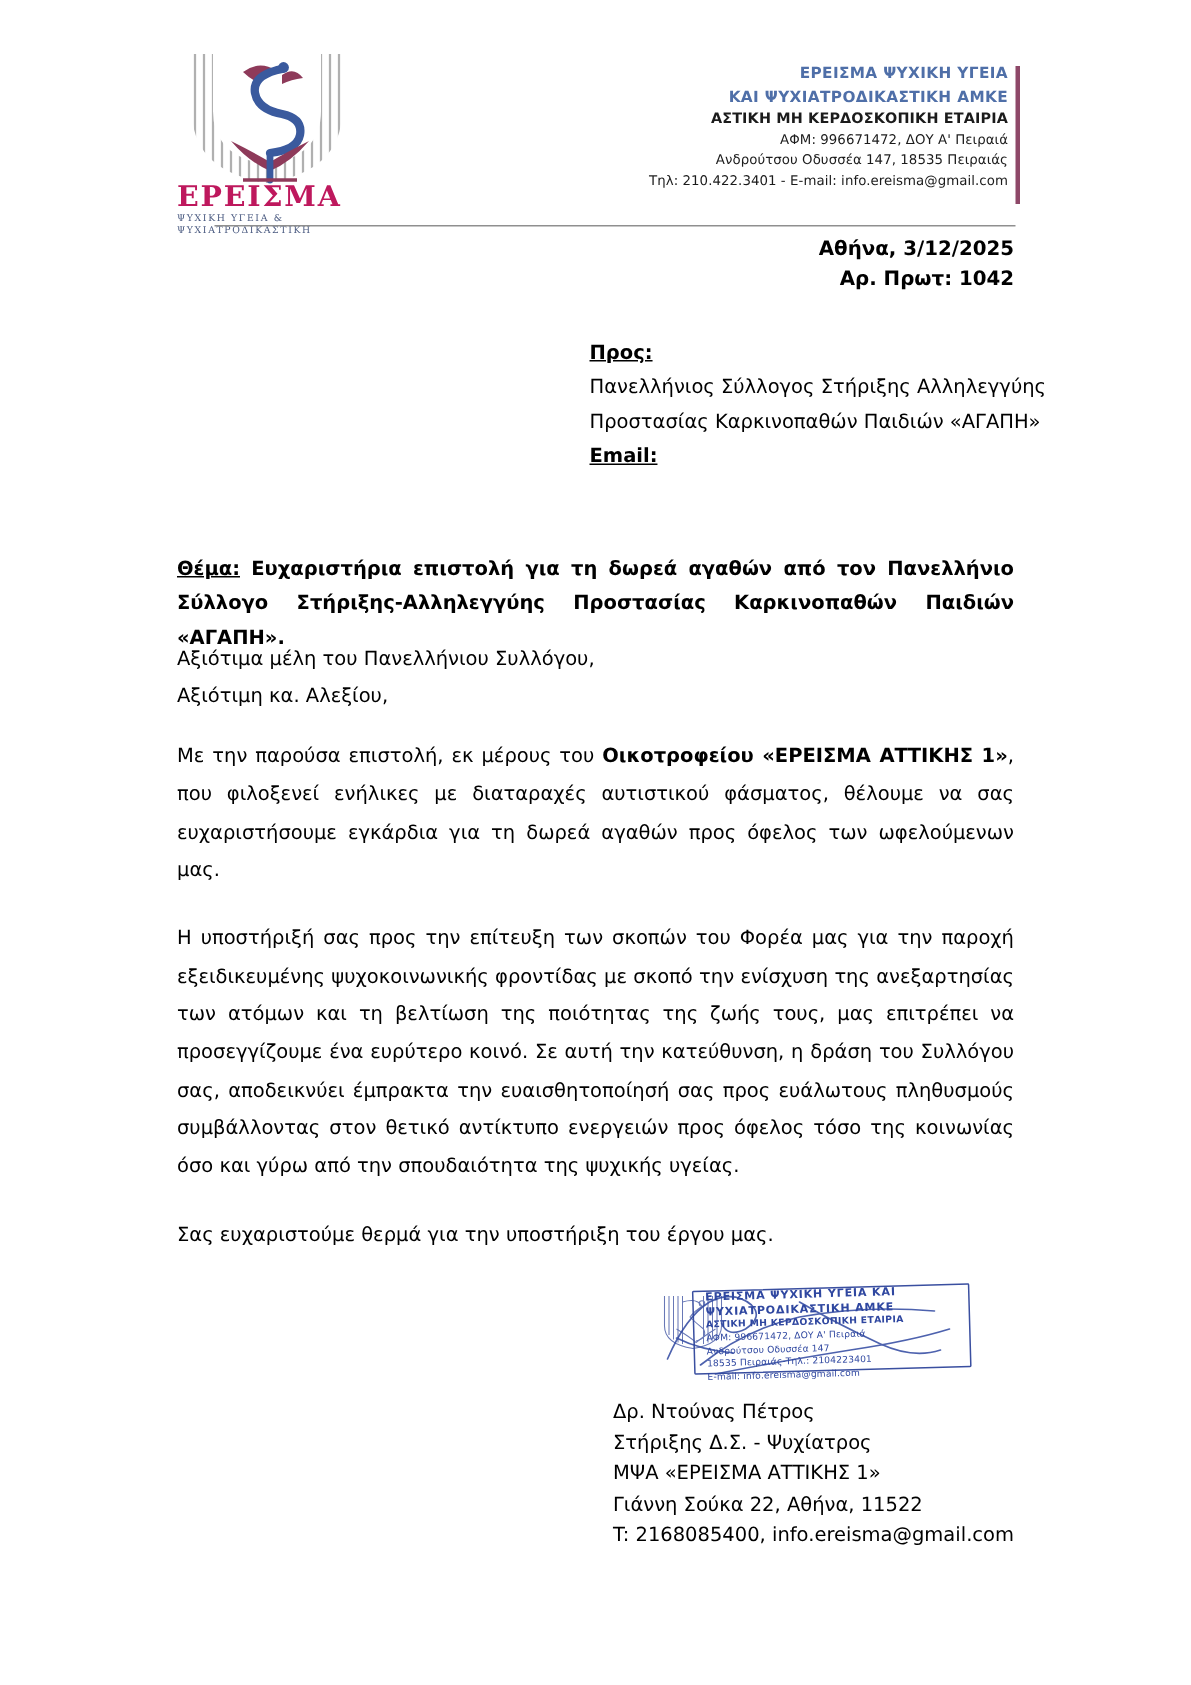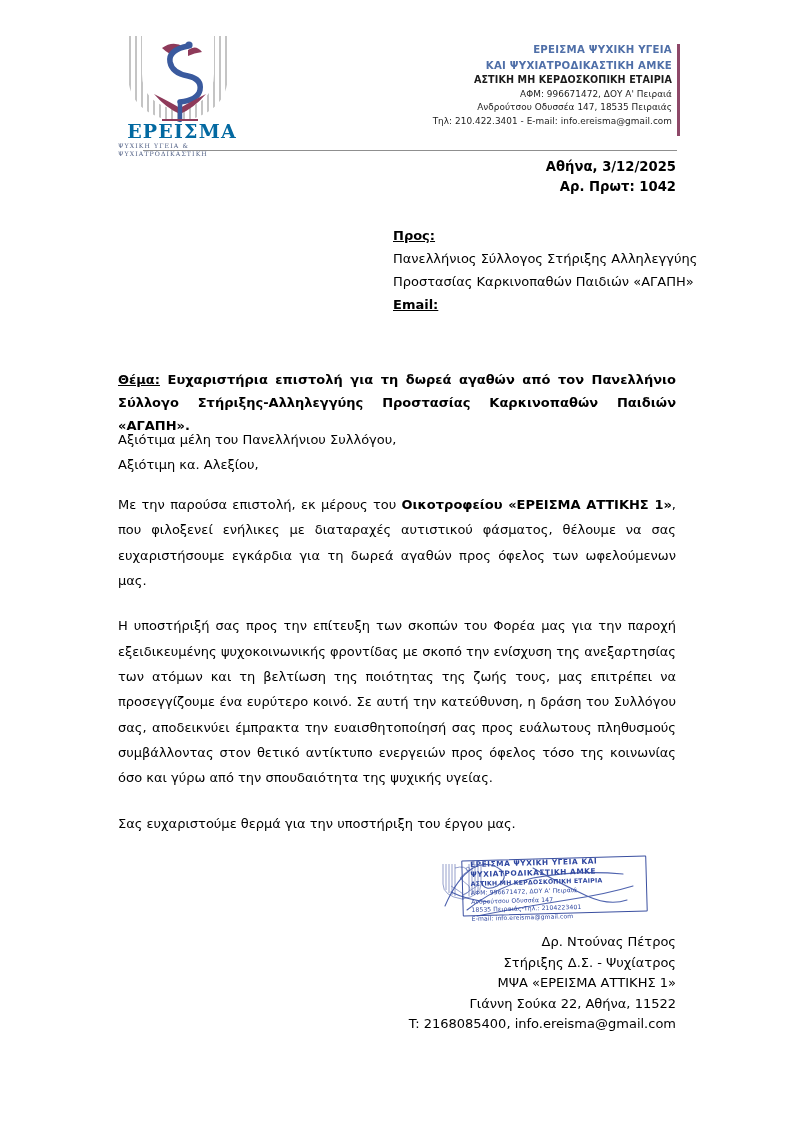--- a/index.html
+++ b/index.html
@@ -47,26 +47,25 @@
     top: 0;
     width: 120px;
     height: 92px;
   }
 
   .logo-word {
     position: absolute;
     left: 0px;
     top: 88px;
     width: 128px;
-    text-align: center;
     font-family: "DejaVu Serif", "Liberation Serif", serif;
     font-weight: 700;
     font-size: 19px;
     letter-spacing: 1.2px;
-    color: #0369a1;
+    color: #be185d;
     line-height: 1;
   }
   .logo-sub {
     position: absolute;
     left: 0px;
     top: 108px;
     width: 130px;
     text-align: left;
     font-family: "DejaVu Serif", "Liberation Serif", serif;
     font-size: 6.2px;
@@ -254,21 +253,20 @@
     width: 215px;
     height: 68px;
     pointer-events: none;
   }
 
   
   .sig-block {
     position: absolute;
     right: 118px;
     top: 932px;
-    text-align: right;
     font-size: 13px;
     line-height: 1.58;
   }
 </style>
 </head>
 <body>
 
 <div class="page">
 
   <div class="letterhead">

